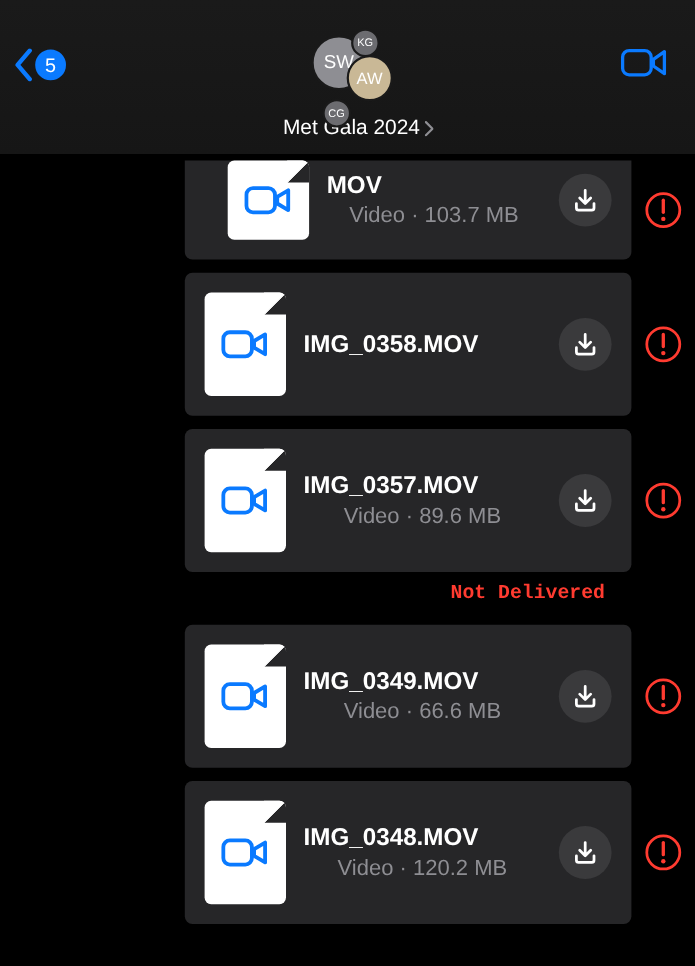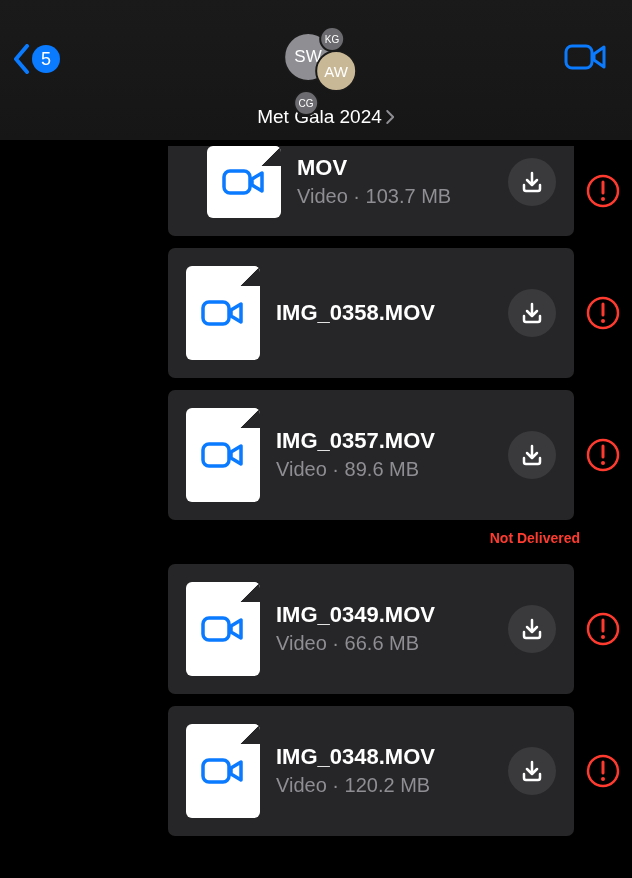--- a/index.html
+++ b/index.html
@@ -142,43 +142,45 @@
       font-weight: 700;
       line-height: 1.2;
       word-break: break-word;
     }
     .file-sub {
       color: #8e8e93;
       font-size: 20px;
       font-weight: 400;
       margin-top: 2px;
       line-height: 1.25;
+      text-align: center;
     }
     .download-btn {
       width: 48px;
       height: 48px;
       border-radius: 50%;
       background: #3a3a3c;
       display: flex;
       align-items: center;
       justify-content: center;
       flex-shrink: 0;
       cursor: pointer;
     }
     .error-icon {
       width: 34px;
       height: 34px;
       flex-shrink: 0;
     }
     .not-delivered {
       text-align: right;
       color: #ff3b30;
-      font-size: 14px;
+      font-size: 18px;
       font-weight: 600;
-      padding: 4px 52px 12px 0;
+      padding: 4px 82px 12px 0;
+      font-family: Liberation Mono, monospace;
     }
     .truncated-top .bubble { border-top-left-radius: 0; border-top-right-radius: 0; padding-top: 0; padding-left: 39px; }
     .truncated-top .file-icon { height: 72px; align-self: flex-start; }
     .truncated-bottom { overflow: hidden; padding-left: 36px; }
   </style>
 </head>
 <body>
 
 <div class="header">
   <div class="back-button">

